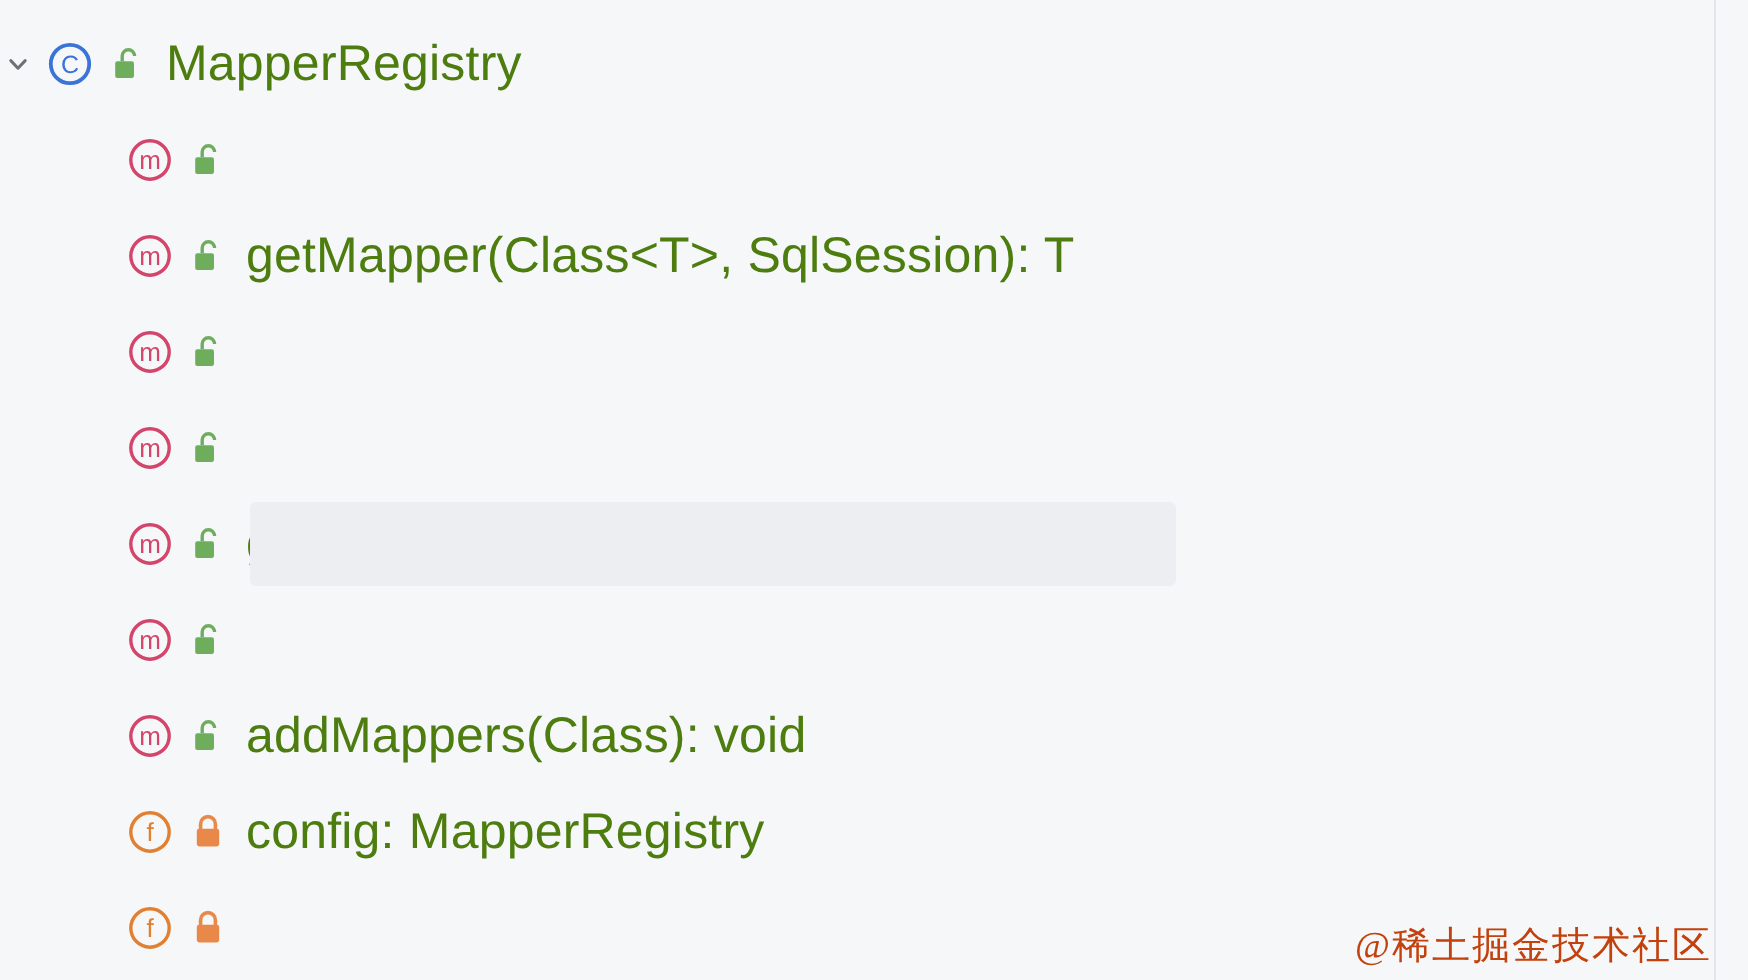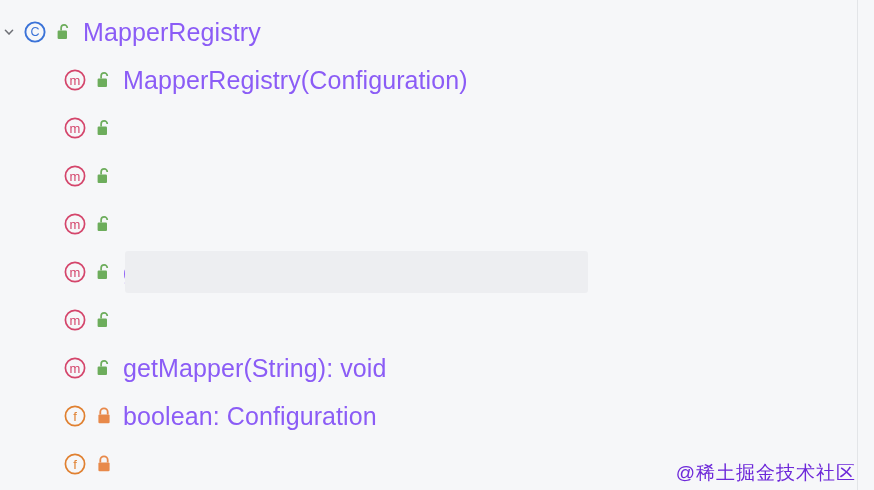--- a/index.html
+++ b/index.html
@@ -99,31 +99,31 @@
     display: flex;
     align-items: center;
     justify-content: center;
     margin-right: 10px;
   }
   .vis-icon svg { display: block; }
 
   .row-label {
     font-size: 25px;
     line-height: 30px;
-    color: #8b5cf6;
+    color: #4d7c0f;
     letter-spacing: 0.1px;
   }
 
   .watermark {
     position: absolute;
     right: 18px;
     bottom: 4px;
     font-size: 19px;
-    color: #6d28d9;
-    font-family: Liberation Sans, sans-serif;
+    color: #c2410c;
+    font-family: Liberation Serif, serif;
     letter-spacing: 1px;
     user-select: none;
   }
 </style>
 </head>
 <body>
 
 <div id="structure-panel">
 
   <div class="panel-divider"></div>
@@ -159,37 +159,37 @@
             <circle cx="13" cy="13" r="9.6" fill="none" stroke="#d4456b" stroke-width="1.7"></circle>
             <text x="13" y="17.6" text-anchor="middle" font-family="Liberation Sans, sans-serif" font-size="13" fill="#d4456b">m</text>
           </svg>
         </span>
         <span class="vis-icon">
           <svg width="16" height="20" viewBox="0 0 16 20" aria-hidden="true">
             <path d="M5.1 8.6 V6.0 a3.1 3.1 0 0 1 6.2 0" fill="none" stroke="#6dad5c" stroke-width="1.7"></path>
             <rect x="1.6" y="8.6" width="9.4" height="8.4" rx="1.1" fill="#6dad5c"></rect>
           </svg>
         </span>
-        <span class="row-label">MapperRegistry(Configuration)</span>
-      </div>
-      <div class="tree-row depth-1">
-        <div class="row-highlight" style="left: 125px; right: 0px; width: auto;"></div>
-        <span class="indent"></span>
-        <span class="kind-icon">
-          <svg width="26" height="26" viewBox="0 0 26 26" aria-hidden="true">
-            <circle cx="13" cy="13" r="9.6" fill="none" stroke="#d4456b" stroke-width="1.7"></circle>
-            <text x="13" y="17.6" text-anchor="middle" font-family="Liberation Sans, sans-serif" font-size="13" fill="#d4456b">m</text>
-          </svg>
-        </span>
-        <span class="vis-icon">
-          <svg width="16" height="20" viewBox="0 0 16 20" aria-hidden="true">
-            <path d="M5.1 8.6 V6.0 a3.1 3.1 0 0 1 6.2 0" fill="none" stroke="#6dad5c" stroke-width="1.7"></path>
-            <rect x="1.6" y="8.6" width="9.4" height="8.4" rx="1.1" fill="#6dad5c"></rect>
-          </svg>
-        </span>
+      </div>
+      <div class="tree-row depth-1">
+        <div class="row-highlight" style="left: 125px; right: 0px; width: auto;"></div>
+        <span class="indent"></span>
+        <span class="kind-icon">
+          <svg width="26" height="26" viewBox="0 0 26 26" aria-hidden="true">
+            <circle cx="13" cy="13" r="9.6" fill="none" stroke="#d4456b" stroke-width="1.7"></circle>
+            <text x="13" y="17.6" text-anchor="middle" font-family="Liberation Sans, sans-serif" font-size="13" fill="#d4456b">m</text>
+          </svg>
+        </span>
+        <span class="vis-icon">
+          <svg width="16" height="20" viewBox="0 0 16 20" aria-hidden="true">
+            <path d="M5.1 8.6 V6.0 a3.1 3.1 0 0 1 6.2 0" fill="none" stroke="#6dad5c" stroke-width="1.7"></path>
+            <rect x="1.6" y="8.6" width="9.4" height="8.4" rx="1.1" fill="#6dad5c"></rect>
+          </svg>
+        </span>
+        <span class="row-label">getMapper(Class&lt;T&gt;, SqlSession): T</span>
       </div>
       <div class="tree-row depth-1">
         <div class="row-highlight" style="left: 125px; right: 0px; width: auto;"></div>
         <span class="indent"></span>
         <span class="kind-icon">
           <svg width="26" height="26" viewBox="0 0 26 26" aria-hidden="true">
             <circle cx="13" cy="13" r="9.6" fill="none" stroke="#d4456b" stroke-width="1.7"></circle>
             <text x="13" y="17.6" text-anchor="middle" font-family="Liberation Sans, sans-serif" font-size="13" fill="#d4456b">m</text>
           </svg>
         </span>
@@ -257,38 +257,38 @@
             <circle cx="13" cy="13" r="9.6" fill="none" stroke="#d4456b" stroke-width="1.7"></circle>
             <text x="13" y="17.6" text-anchor="middle" font-family="Liberation Sans, sans-serif" font-size="13" fill="#d4456b">m</text>
           </svg>
         </span>
         <span class="vis-icon">
           <svg width="16" height="20" viewBox="0 0 16 20" aria-hidden="true">
             <path d="M5.1 8.6 V6.0 a3.1 3.1 0 0 1 6.2 0" fill="none" stroke="#6dad5c" stroke-width="1.7"></path>
             <rect x="1.6" y="8.6" width="9.4" height="8.4" rx="1.1" fill="#6dad5c"></rect>
           </svg>
         </span>
-        <span class="row-label">getMapper(String): void</span>
+        <span class="row-label">addMappers(Class): void</span>
       </div>
       <div class="tree-row depth-1">
         <div class="row-highlight" style="left: 125px; right: 0px; width: auto;"></div>
         <span class="indent"></span>
         <span class="kind-icon">
           <svg width="26" height="26" viewBox="0 0 26 26" aria-hidden="true">
             <circle cx="13" cy="13" r="9.6" fill="none" stroke="#e08030" stroke-width="1.7"></circle>
             <text x="13" y="17.6" text-anchor="middle" font-family="Liberation Sans, sans-serif" font-size="13" fill="#e08030">f</text>
           </svg>
         </span>
         <span class="vis-icon">
           <svg width="16" height="20" viewBox="0 0 16 20" aria-hidden="true">
             <path d="M4.3 8.6 V6.0 a3.7 3.7 0 0 1 7.4 0 V8.6" fill="none" stroke="#e8894a" stroke-width="1.8"></path>
             <rect x="2.4" y="8.4" width="11.2" height="8.8" rx="1.2" fill="#e8894a"></rect>
           </svg>
         </span>
-        <span class="row-label">boolean: Configuration</span>
+        <span class="row-label">config: MapperRegistry</span>
       </div>
       <div class="tree-row depth-1">
         <div class="row-highlight" style="left: 125px; right: 0px; width: auto;"></div>
         <span class="indent"></span>
         <span class="kind-icon">
           <svg width="26" height="26" viewBox="0 0 26 26" aria-hidden="true">
             <circle cx="13" cy="13" r="9.6" fill="none" stroke="#e08030" stroke-width="1.7"></circle>
             <text x="13" y="17.6" text-anchor="middle" font-family="Liberation Sans, sans-serif" font-size="13" fill="#e08030">f</text>
           </svg>
         </span>

